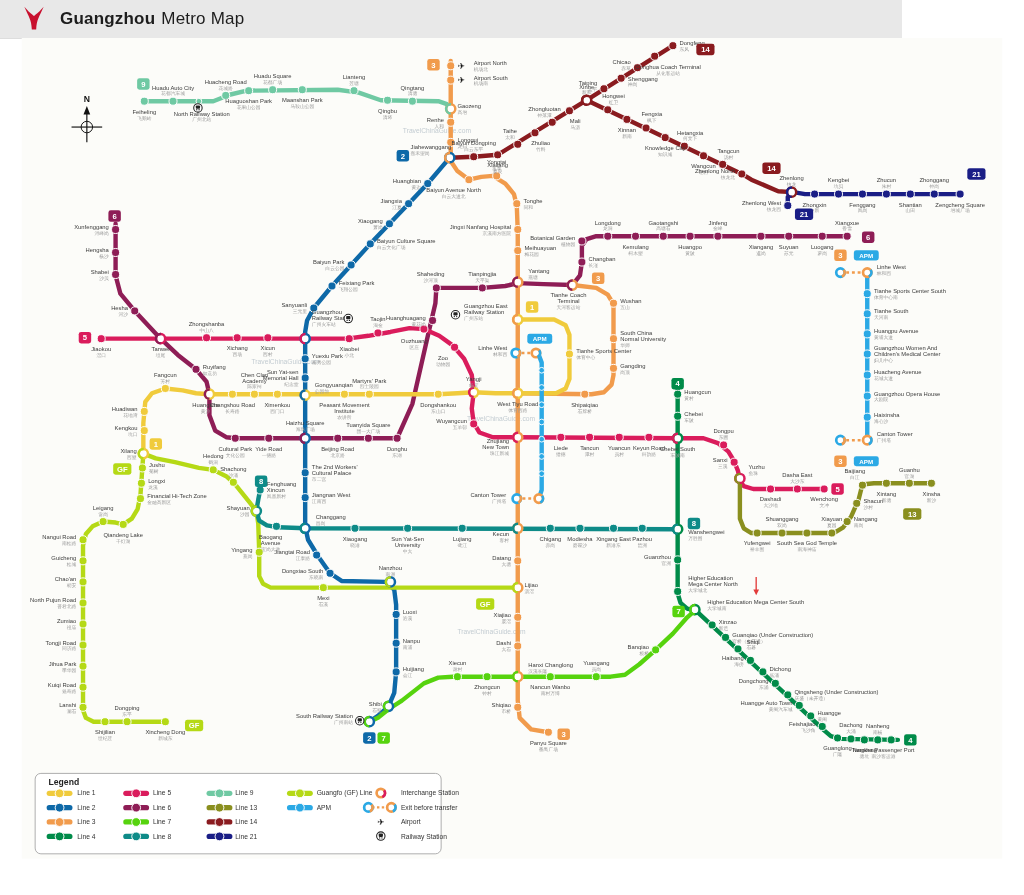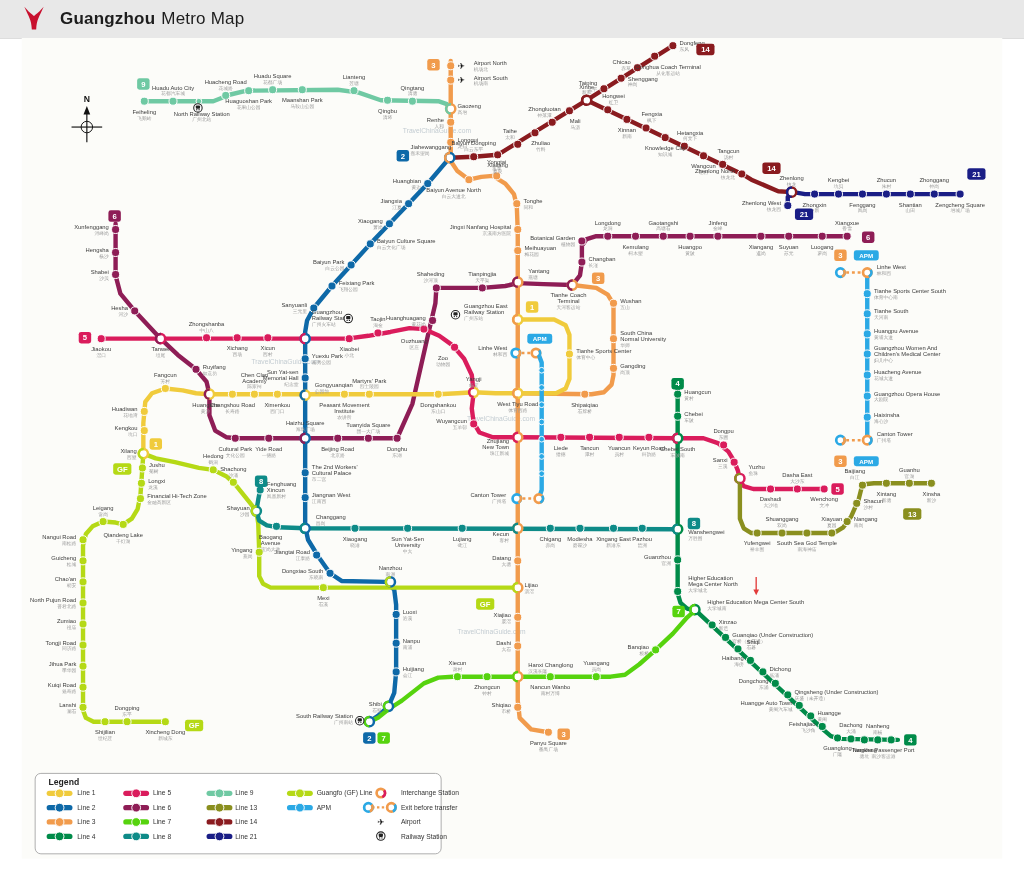--- a/index.html
+++ b/index.html
@@ -1,17 +1,17 @@
 <!DOCTYPE html>
 <html><head>
 <meta charset="utf-8">
 <style>
   html,body{margin:0;padding:0;width:1024px;height:895px;overflow:hidden;background:#fff;
     font-family:"Liberation Sans",sans-serif;}
-  .header{position:absolute;top:0;left:0;width:1024px;height:38px;background:#e8e8e8;
+  .header{position:absolute;top:0;left:0;width:902px;height:38px;background:#e8e8e8;
     display:flex;align-items:center;border-bottom:1px solid #ddd;}
   .header .logo{margin-left:20px;margin-right:12px;}
   .header h1{font-size:17px;margin:0;color:#1d1d1d;font-weight:400;letter-spacing:.2px;}
   .header h1 .b{font-weight:700;margin-right:6px;}
   #map{position:absolute;top:38px;left:0;}
   text{font-family:"Liberation Sans",sans-serif;}
   .en{font-size:6.1px;fill:#3c3c3c;}
   .cn{font-size:5px;fill:#9a9a9a;}
   .wm{font-size:7px;fill:#c3ccd2;}
   .badge-t{font-size:8px;font-weight:700;fill:#fff;}

